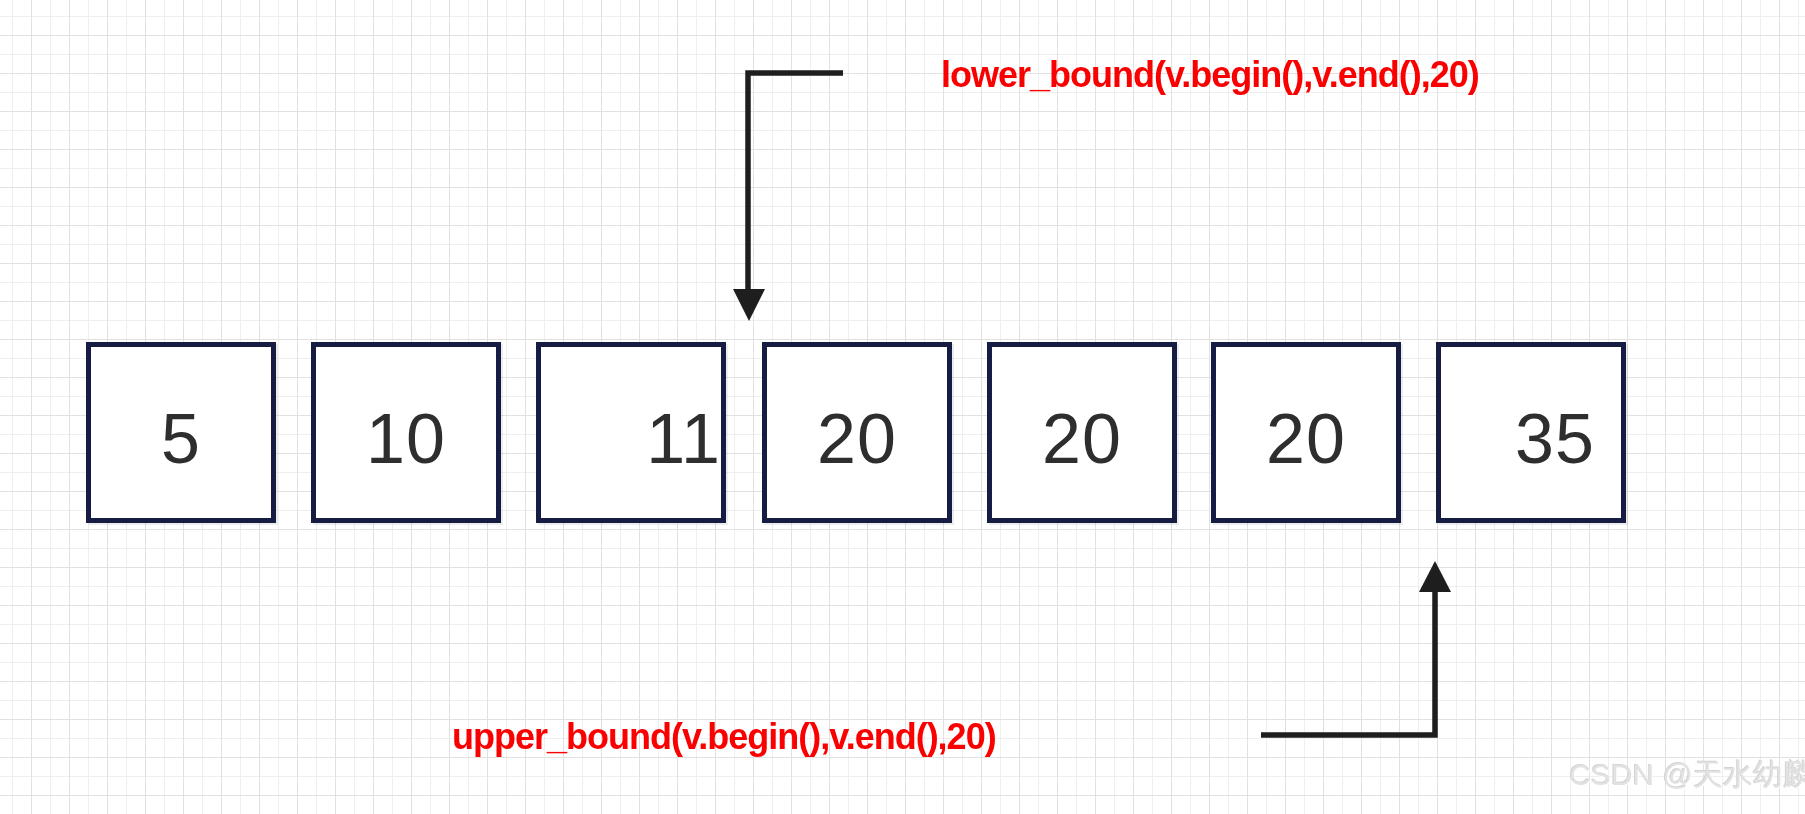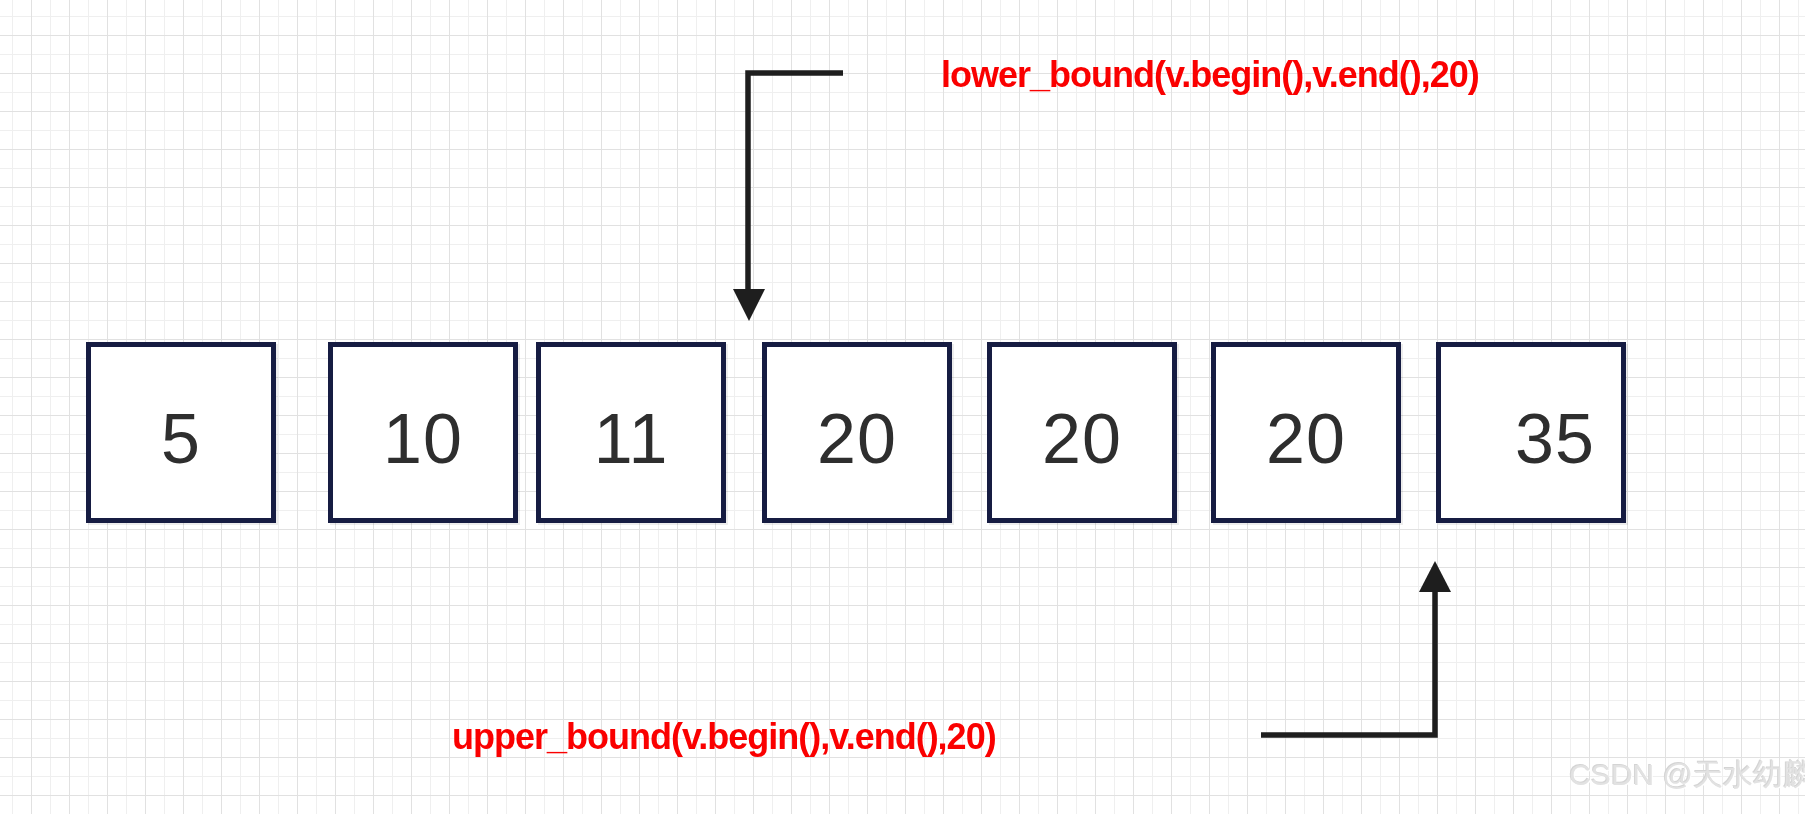--- a/index.html
+++ b/index.html
@@ -33,22 +33,22 @@
     height: 181px;
     box-sizing: border-box;
     border: 5px solid #161c42;
     background: #ffffff;
     box-shadow: 2px 2px 0 rgba(0,0,0,0.07);
     display: flex;
     align-items: center;
     justify-content: center;
   }
   .box:nth-of-type(1) { left: 86px; }
-  .box:nth-of-type(2) { left: 328px; }
-  .box:nth-of-type(3) { left: 536px; }
+  .box:nth-of-type(2) { left: 311px; }
+  .box:nth-of-type(3) { left: 536px; justify-content: flex-end; }
   .box:nth-of-type(4) { left: 762px; }
   .box:nth-of-type(5) { left: 987px; }
   .box:nth-of-type(6) { left: 1211px; }
   .box:nth-of-type(7) { left: 1436px; padding-left: 48px; }
 
   .box .value {
     font-size: 70px;
     font-weight: 300;
     color: #2e2e2e;
     padding-top: 12px;

